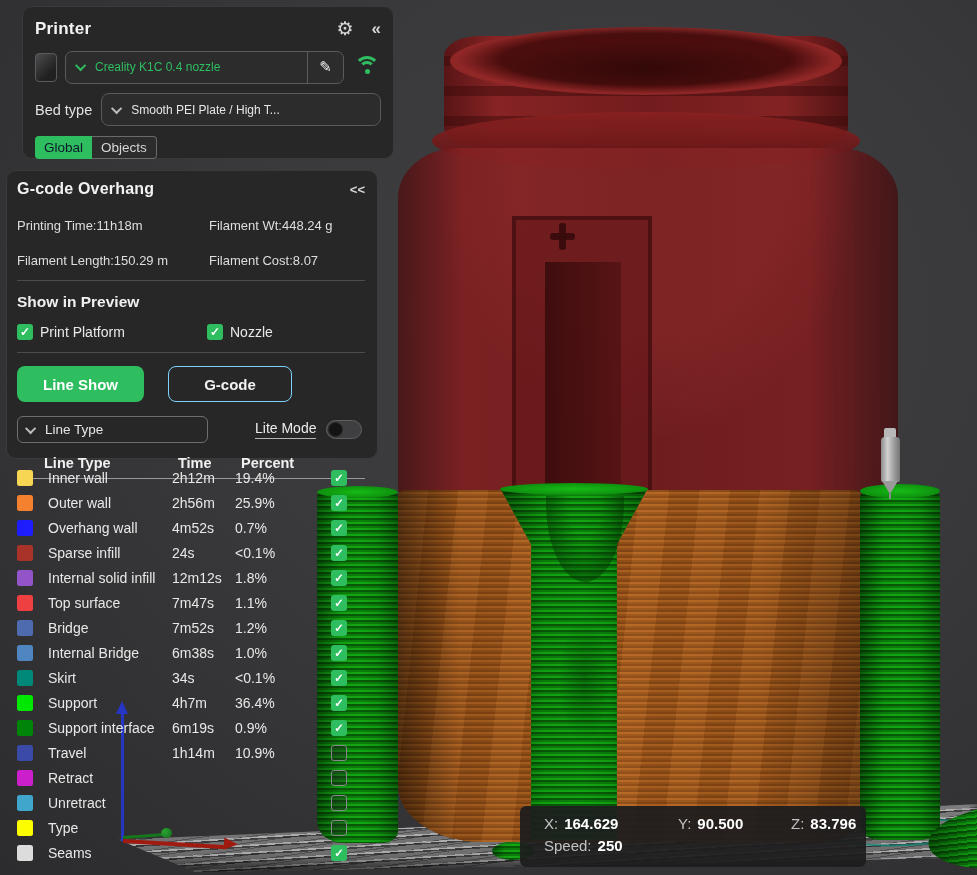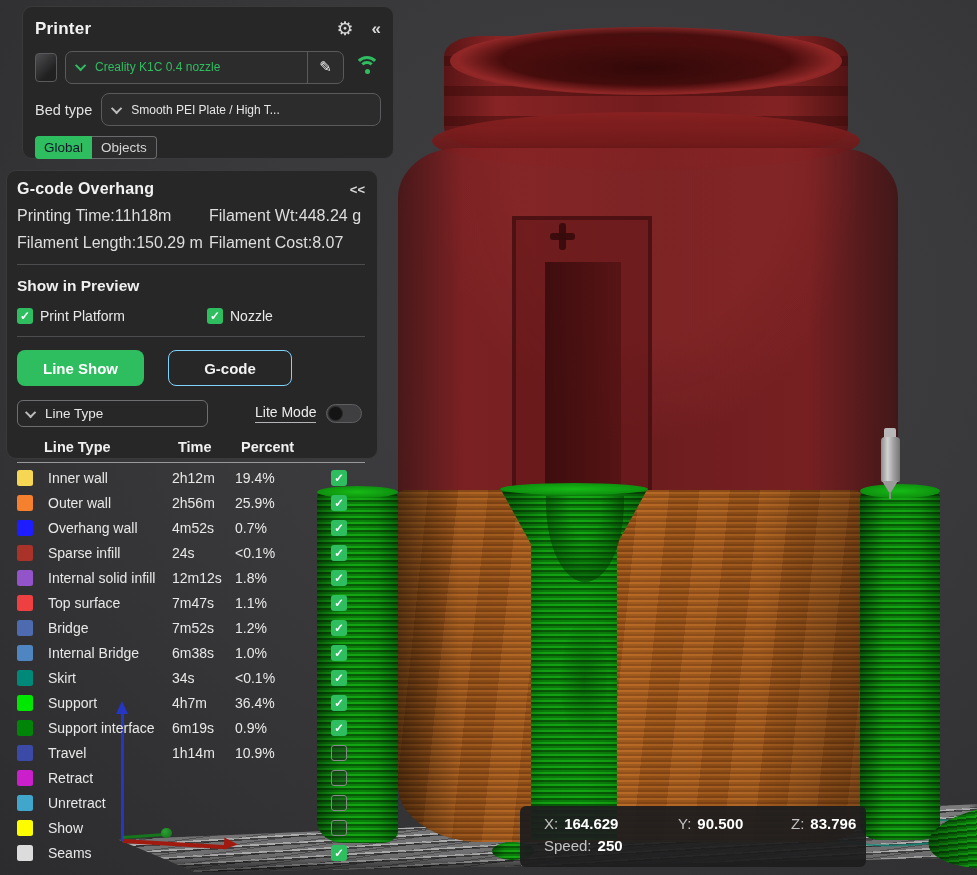--- a/index.html
+++ b/index.html
@@ -131,21 +131,21 @@
   .bed-label { font-size:14.5px; color:#e2e2e2; margin-right:9px; white-space:nowrap; }
   .bed-sel { flex:1; height:33px; border:1px solid #5a5a5c; border-radius:8px; background:#2c2c2d;
     display:flex; align-items:center; padding:0 8px; cursor:pointer; }
   .tab-row { display:flex; margin-top:10px; }
   .tab { height:23px; display:flex; align-items:center; padding:0 9px; font-size:13.5px; cursor:pointer; }
   .tab.active { background:#2ebe60; color:#0f172a; border-radius:4px 0 0 4px; }
   .tab.idle { background:#2c2c2d; color:#d5d5d5; border:1px solid #6a6a6c; border-left:none; border-radius:0 4px 4px 0; }
 
   #card-preview { left:6px; top:170px; width:372px; height:289px; padding:9px 12px 0 10px; }
   .stats { display:grid; grid-template-columns: 192px 1fr; row-gap:9px; margin-top:9px; }
-  .stat { font-size:16px; color:#dedede; white-space:nowrap; }
+  .stat { font-size:13px; color:#dedede; white-space:nowrap;margin-top:11px; }
   .divider { height:1px; background:#4c4c4e; margin:12px 0 0 0; }
   .sec-title { font-size:15.5px; font-weight:700; color:#f0f0f0; margin-top:12px; }
   .chk-row { display:grid; grid-template-columns: 190px 1fr; margin-top:13px; }
   .chk { display:flex; align-items:center; cursor:pointer; }
   .box { width:16px; height:16px; border-radius:3px; background:#2ebe60; color:#fff; font-size:12px;
     font-weight:700; display:flex; align-items:center; justify-content:center; margin-right:7px; flex:none; }
   .chk-lab { font-size:14px; color:#e8e8e8; }
   .btn-row { display:flex; margin-top:13px; }
   .btn { height:36px; border-radius:8px; font-size:15px; font-weight:700; display:flex;
     align-items:center; justify-content:center; cursor:pointer; }
@@ -434,21 +434,21 @@
   <div class="row">
     <span class="sw" style="background: rgb(65, 166, 204);"></span>
     <span class="lbl">Unretract</span>
     <span class="tm"></span>
     <span class="pct"></span>
     <span class="cbx off2"></span>
   </div>
 
   <div class="row">
     <span class="sw" style="background: rgb(253, 253, 0);"></span>
-    <span class="lbl">Show</span>
+    <span class="lbl">Type</span>
     <span class="tm"></span>
     <span class="pct"></span>
     <span class="cbx off2"></span>
   </div>
 
   <div class="row">
     <span class="sw" style="background: rgb(220, 220, 220);"></span>
     <span class="lbl">Seams</span>
     <span class="tm"></span>
     <span class="pct"></span>

